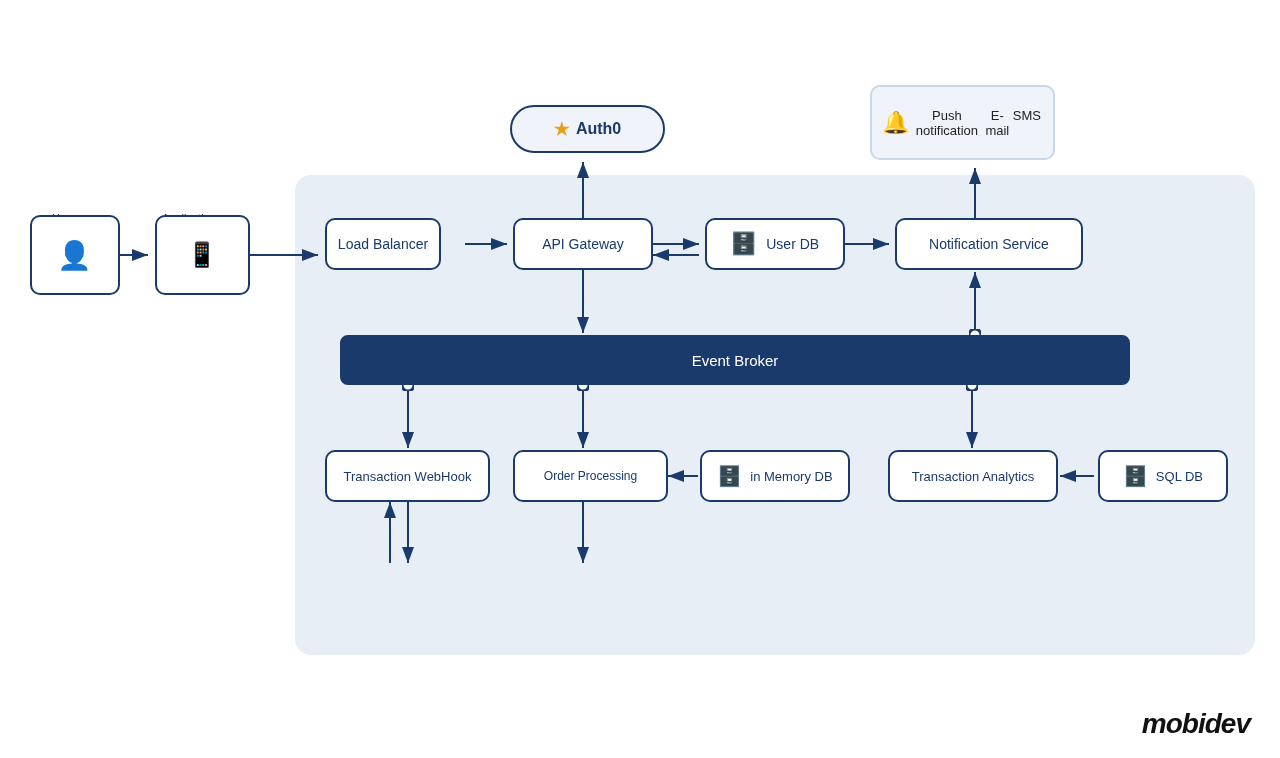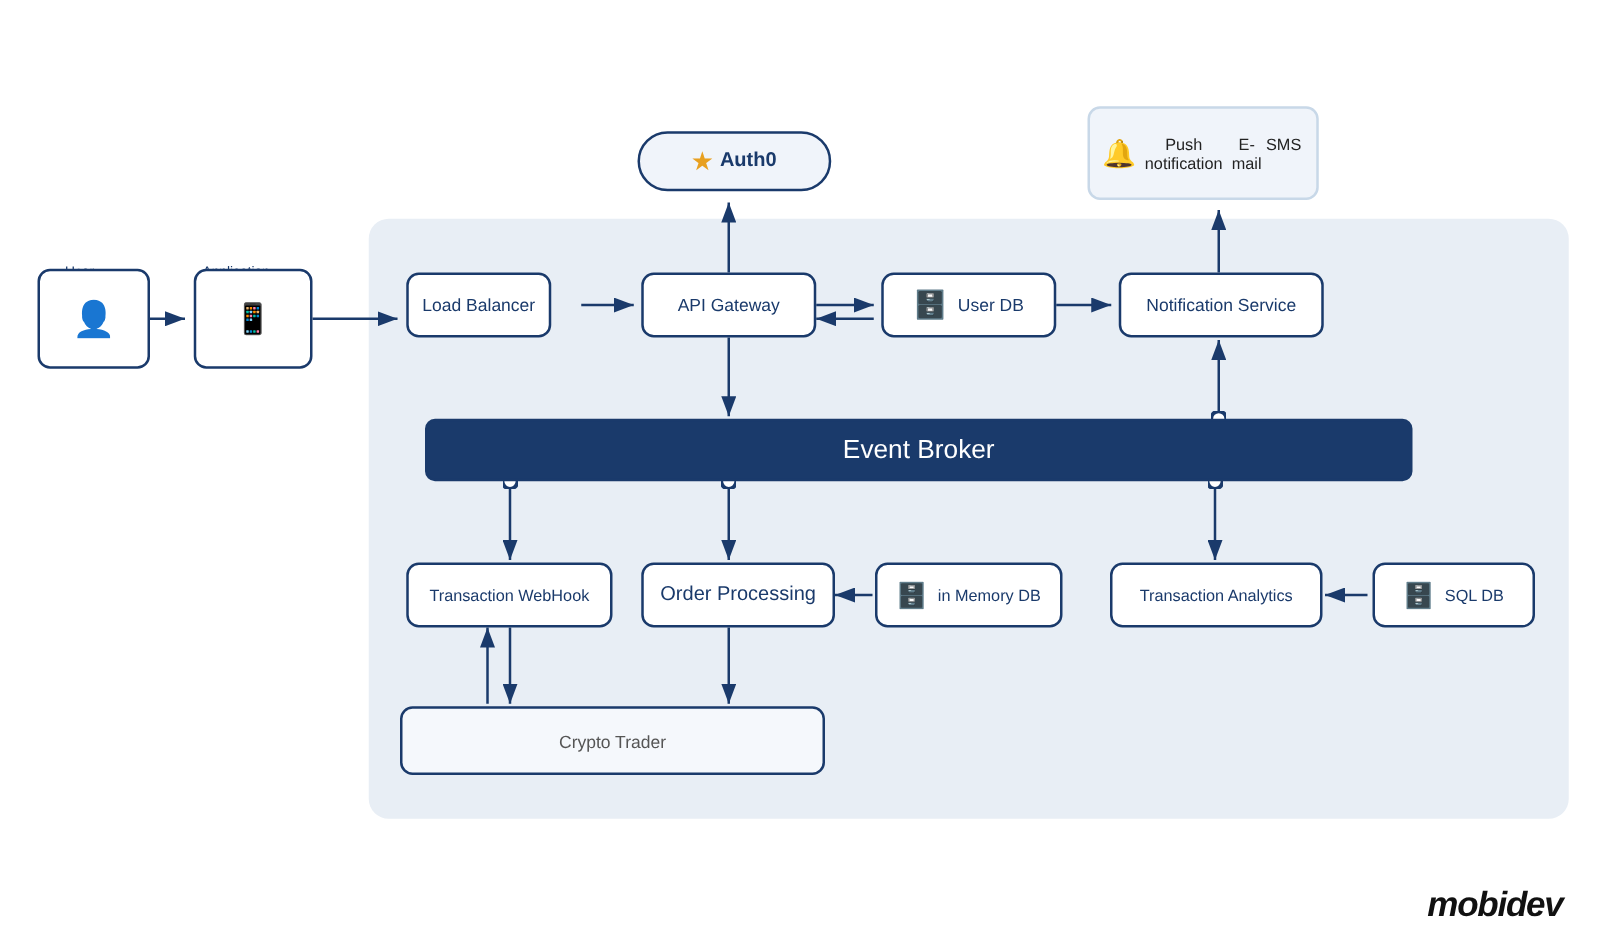--- a/index.html
+++ b/index.html
@@ -123,35 +123,35 @@
       left: 705px;
       width: 140px;
       height: 52px;
       gap: 8px;
     }
 
     
     .box-notif {
       top: 218px;
       left: 895px;
-      width: 164px;
+      width: 188px;
       height: 52px;
     }
 
     
     .box-event {
       top: 335px;
       left: 340px;
       width: 790px;
       height: 50px;
       background: #1a3a6b;
       color: #ffffff;
       border-color: #1a3a6b;
       border-radius: 8px;
-      font-size: 21px;
+      font-size: 15px;
     }
 
     
     .box-webhook {
       top: 450px;
       left: 325px;
       width: 165px;
       height: 52px;
     }
 
@@ -365,38 +365,35 @@
 
   <div class="box box-event">
     <span>Event Broker</span>
   </div>
 
   <div class="box box-webhook">
     <span style="font-size:13px;">Transaction WebHook</span>
   </div>
 
   <div class="box box-order">
-    <span style="font-size:16px;">Order Processing</span>
+    <span style="font-size:12px;">Order Processing</span>
   </div>
 
   <div class="box box-memdb">
     <span style="font-size:20px;color:#1a3a6b;">🗄️</span>
     <span style="font-size:13px;">in Memory DB</span>
   </div>
 
   <div class="box box-analytics">
     <span style="font-size:13px;">Transaction Analytics</span>
   </div>
 
   <div class="box box-sqldb">
     <span style="font-size:20px;color:#1a3a6b;">🗄️</span>
     <span style="font-size:13px;">SQL DB</span>
   </div>
 
-  <div class="box box-crypto">
-    <span style="font-size:14px;color:#555;">Crypto Trader</span>
-  </div>
 
   <div class="mobidev-logo">
     <span>mobi</span><span style="font-style:italic;">dev</span>
   </div>
 
 </div>
 
 </body></html>

